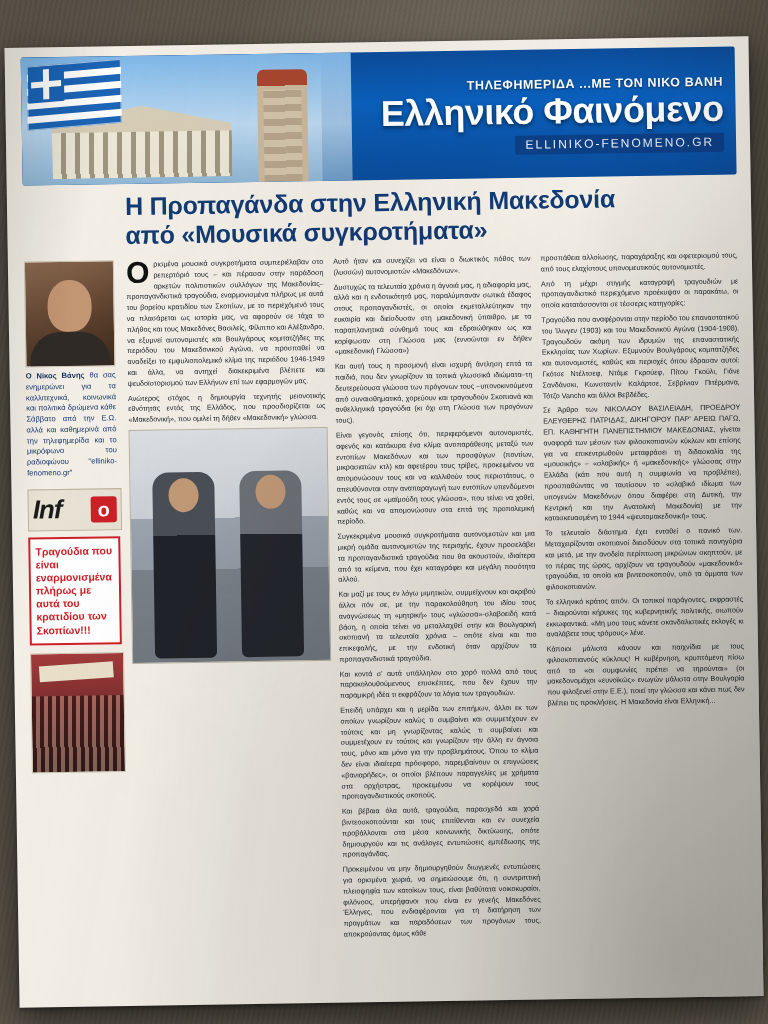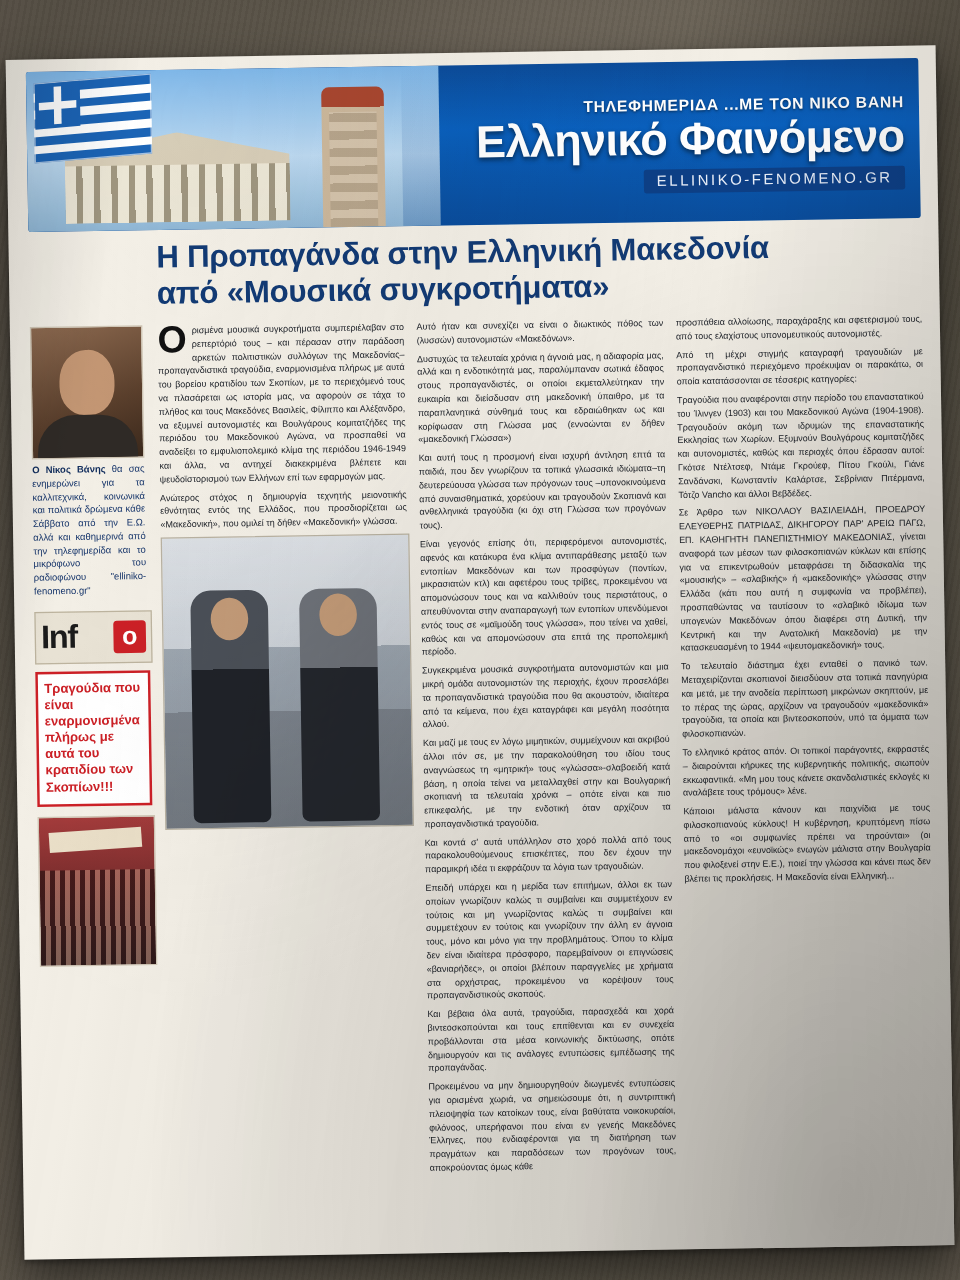--- a/index.html
+++ b/index.html
@@ -235,20 +235,21 @@
     background: #e8e2d4;
     border: 1px solid #bdb49f;
     position: relative;
     overflow: hidden;
   }
   .info-badge .info-word {
     position: absolute;
     left: 4px; top: 4px;
     font-size: 26px;
     font-weight: bold;
+    font-style: italic;
     color: #1b1b1b;
     letter-spacing: -1px;
   }
   .info-badge .info-red {
     position: absolute;
     right: 4px; top: 7px;
     width: 26px; height: 26px;
     background: #cc2026;
     color: #fff;
     font-weight: bold;

